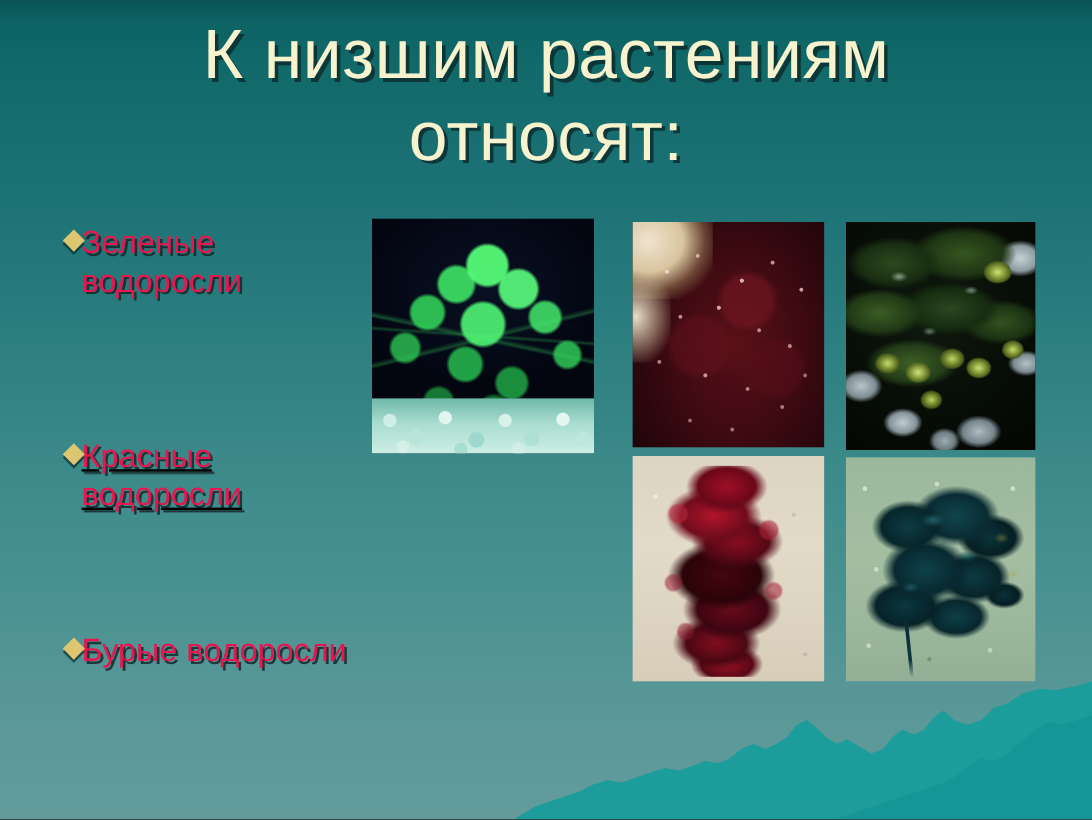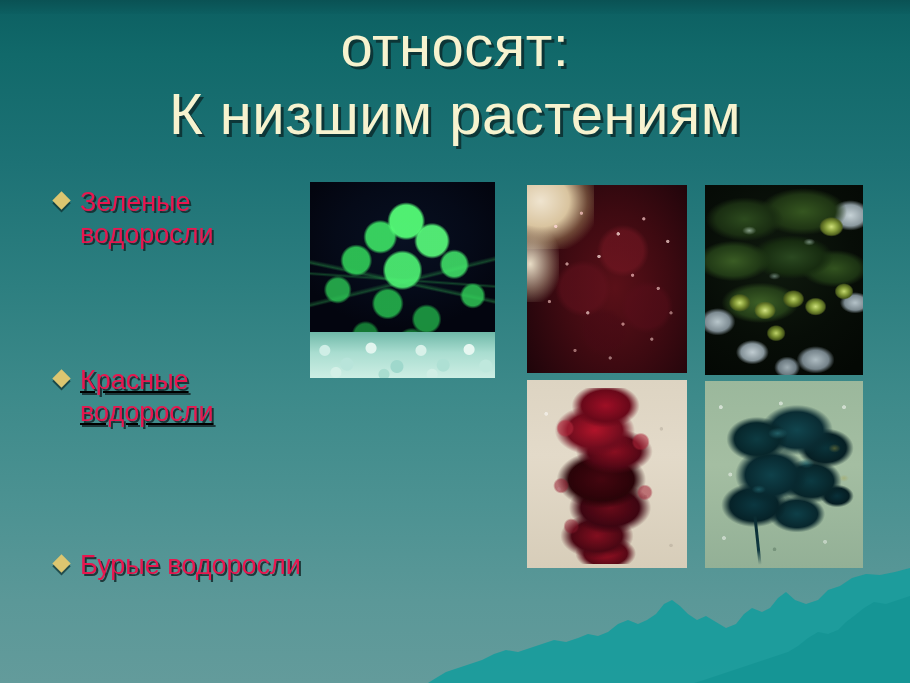--- a/index.html
+++ b/index.html
@@ -66,25 +66,25 @@
     position: absolute;
     left: 55px;
     top: 186px;
     width: 260px;
   }
   .bullet-item {
     position: absolute;
     left: 0;
     display: flex;
     align-items: flex-start;
-    gap: 12px;
+    gap: 0;
   }
   .bullet-item.b0 { top: 0px; }
   .bullet-item.b1 { top: 178px; text-decoration: underline; }
-  .bullet-item.b2 { top: 363px; width: 400px; }
+  .bullet-item.b2 { top: 340px; width: 400px; }
 
   .diamond {
     flex: 0 0 auto;
     width: 13px;
     height: 13px;
     margin-top: 8px;
     background: #dcc670;
     transform: rotate(45deg);
     box-shadow: 2px 2px 0 rgba(12, 45, 46, 0.7);
   }
@@ -344,22 +344,22 @@
              L736,624 L726,628 L716,622 L706,616 L697,620 L688,614 L680,606 L672,600
              L664,604 L656,614 L647,620 L638,624 L628,620 L618,624 L608,632 L598,636
              L588,634 L578,638 L566,642 L554,640 L542,644 L530,648 L518,652 L506,650
              L494,654 L482,660 L470,664 L458,668 L446,672 L436,678 L428,683 L910,683 Z" fill="#189c9c" opacity="0.92"></path>
     <path d="M910,596 L898,600 L886,604 L874,602 L864,608 L854,616 L846,622 L838,630
              L828,634 L818,632 L808,638 L798,646 L788,652 L776,656 L764,660 L752,664
              L740,668 L728,672 L716,676 L704,680 L694,683 L910,683 Z" fill="#0f8f90" opacity="0.55"></path>
   </svg>
 
   <div class="title-block">
+    <span class="title-line">К низшим растениям</span>
     <span class="title-line">относят:</span>
-    <span class="title-line">К низшим растениям</span>
   </div>
 
   <div class="bullets">
 
     <div class="bullet-item b0">
       <span class="diamond"></span>
       <span class="bullet-text">Зеленые
 водоросли</span>
     </div>
 

